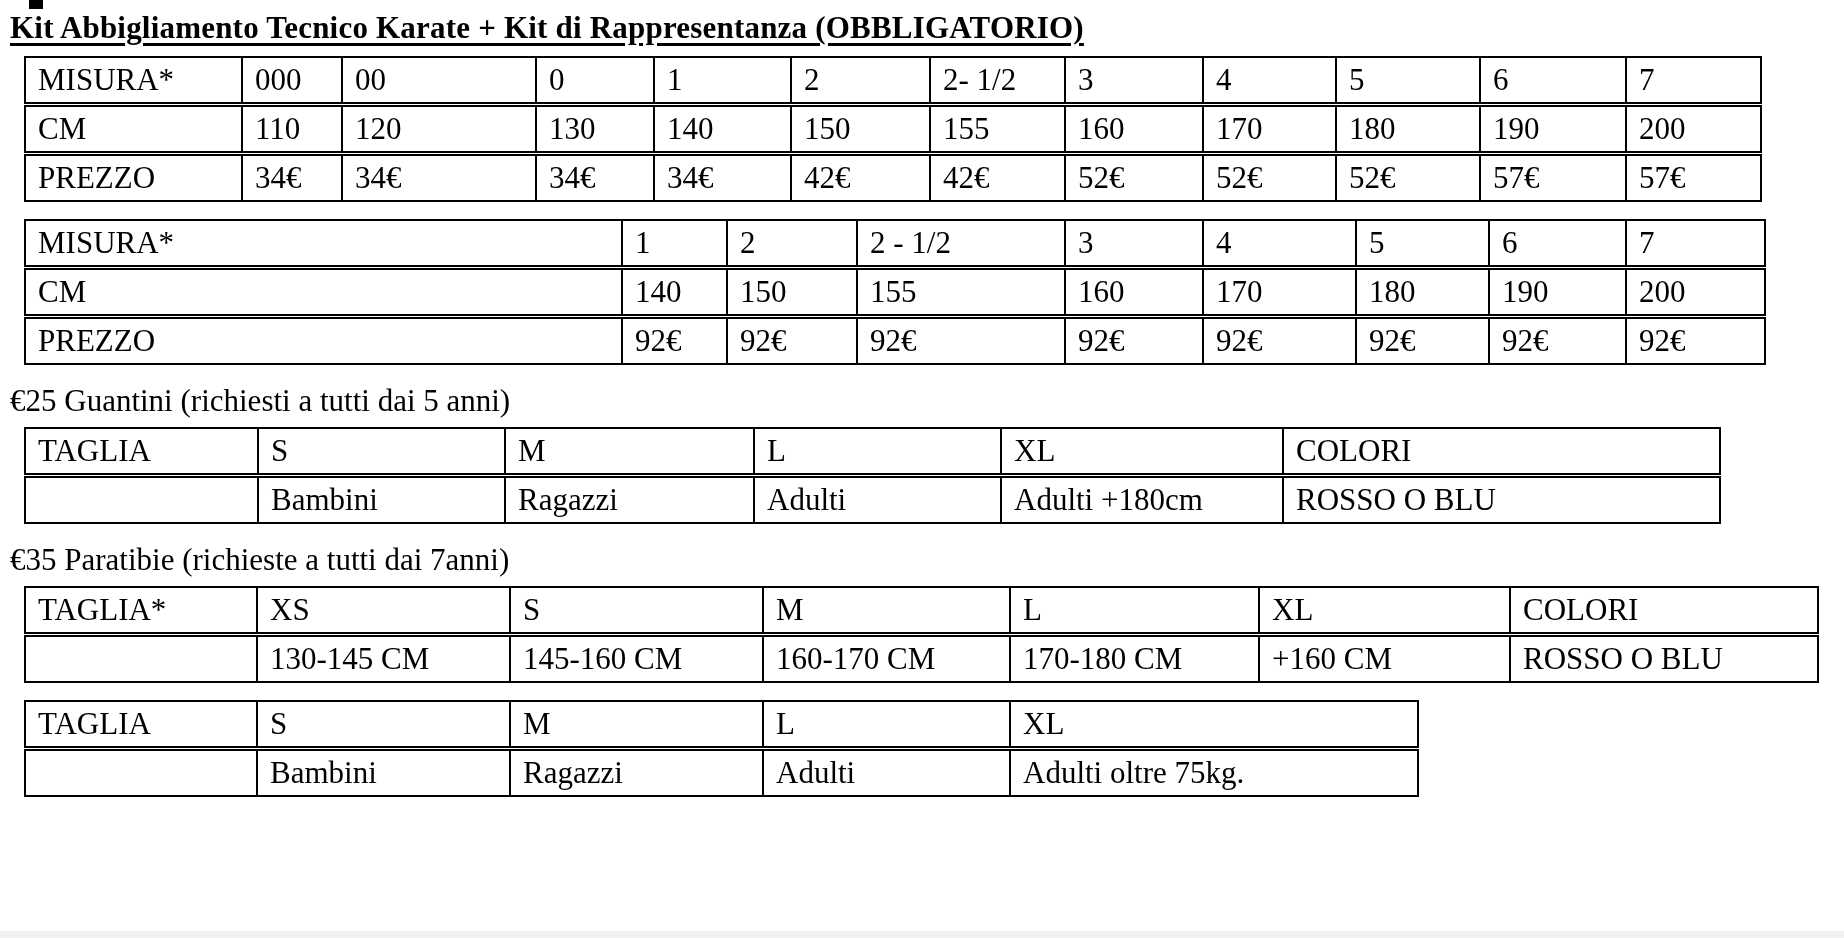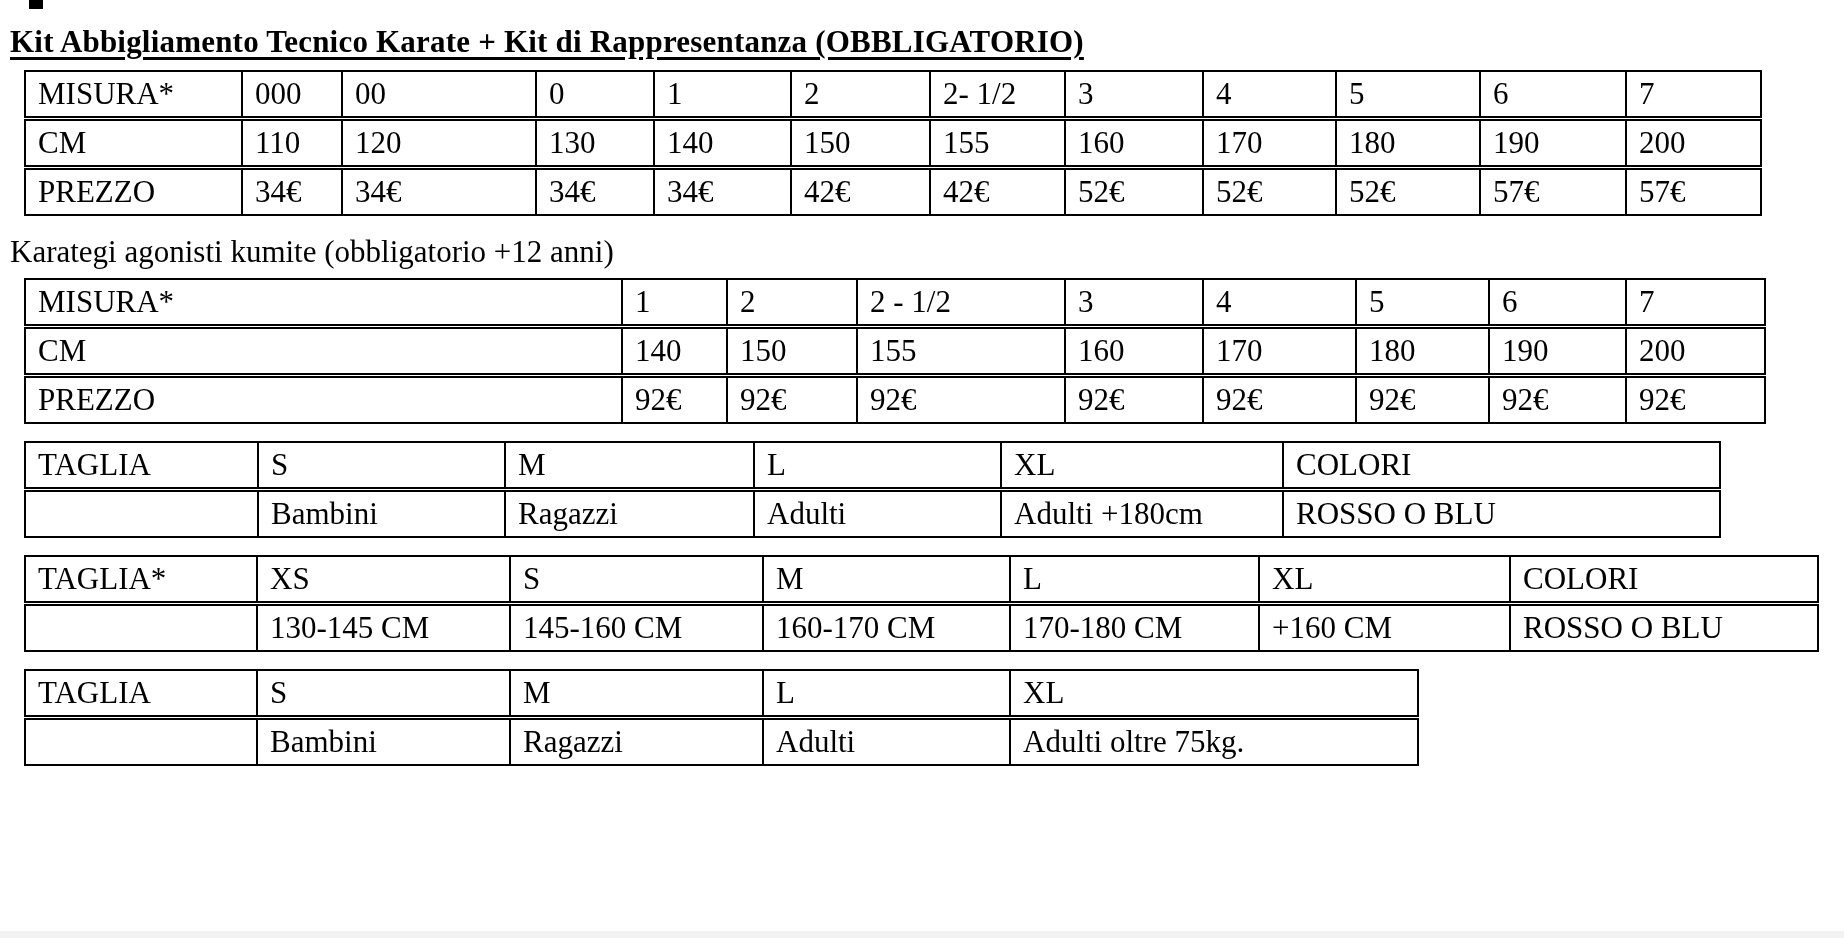--- a/index.html
+++ b/index.html
@@ -9,21 +9,21 @@
   }
   body {
     width: 1844px;
     height: 938px;
     position: relative;
     overflow: hidden;
     font-family: "Liberation Serif", "DejaVu Serif", serif;
     color: #000000;
   }
   .page {
-    padding: 20px 0 0 10px;
+    padding: 6px 0 0 10px;
   }
   .doc-title {
     font-size: 31px;
     font-weight: bold;
     line-height: 40px;
     margin: 2px 0 8px 0;
     text-decoration: underline;
     text-decoration-thickness: 3px;
     text-underline-offset: 5px;
     letter-spacing: 0.2px;
@@ -132,21 +132,20 @@
           <td>42€</td>
           <td>52€</td>
           <td>52€</td>
           <td>52€</td>
           <td>57€</td>
           <td>57€</td>
         </tr>
       </tbody>
   </table>
 
-  <div class="section-heading">Karategi agonisti kumite (obbligatorio +12 anni)</div>
 
   <table class="doc-table" style="width:1740px;">
     <colgroup>
       <col style="width:597px">
         <col style="width:105px">
         <col style="width:130px">
       <col style="width:208px">
         <col style="width:138px">
         <col style="width:153px">
       <col style="width:133px">
@@ -183,20 +182,21 @@
           <td>92€</td>
           <td>92€</td>
           <td>92€</td>
           <td>92€</td>
           <td>92€</td>
           <td>92€</td>
         </tr>
       </tbody>
   </table>
 
+  <div class="section-heading">€25 Guantini (richiesti a tutti dai 5 anni)</div>
 
   <table class="doc-table" style="width:1695px;">
     <colgroup>
       <col style="width:233px">
         <col style="width:247px">
         <col style="width:249px">
       <col style="width:247px">
         <col style="width:282px">
         <col style="width:437px">
     </colgroup>
@@ -213,20 +213,21 @@
           <td></td>
           <td>Bambini</td>
           <td>Ragazzi</td>
           <td>Adulti</td>
           <td>Adulti +180cm</td>
           <td>ROSSO O BLU</td>
         </tr>
       </tbody>
   </table>
 
+  <div class="section-heading">€35 Paratibie (richieste a tutti dai 7anni)</div>
 
   <table class="doc-table" style="width:1793px;">
     <colgroup>
       <col style="width:232px">
         <col style="width:253px">
         <col style="width:253px">
       <col style="width:247px">
         <col style="width:249px">
         <col style="width:251px">
       <col style="width:308px">

